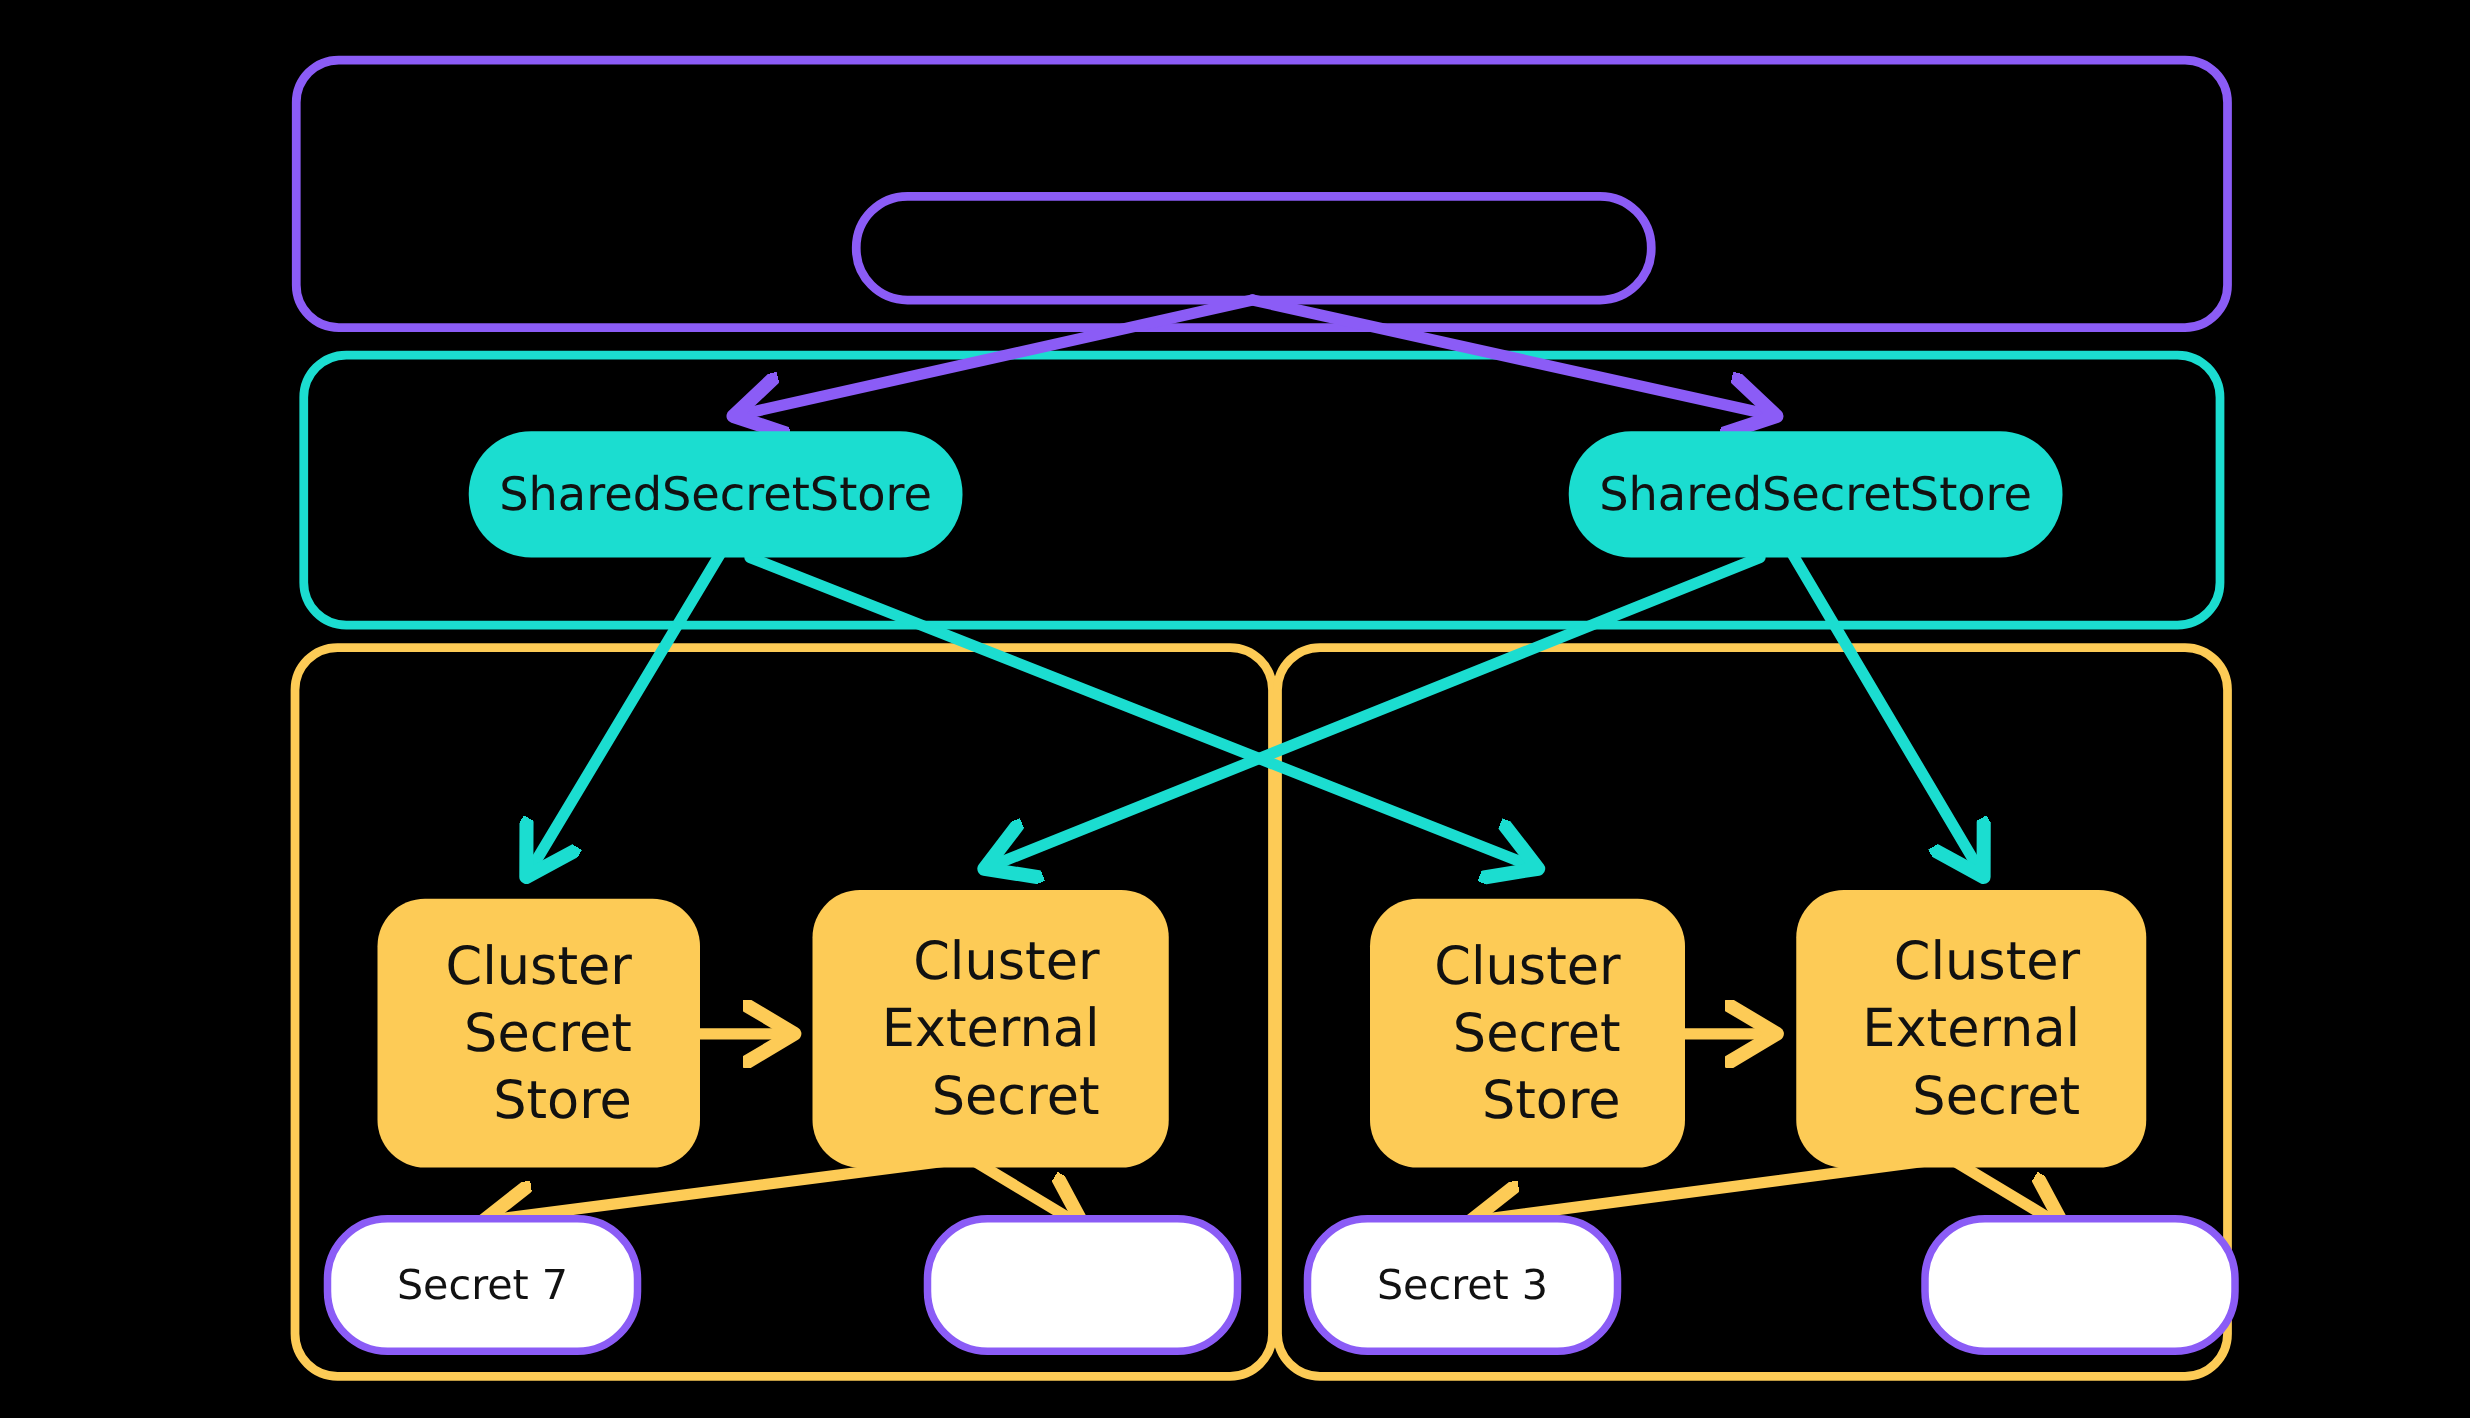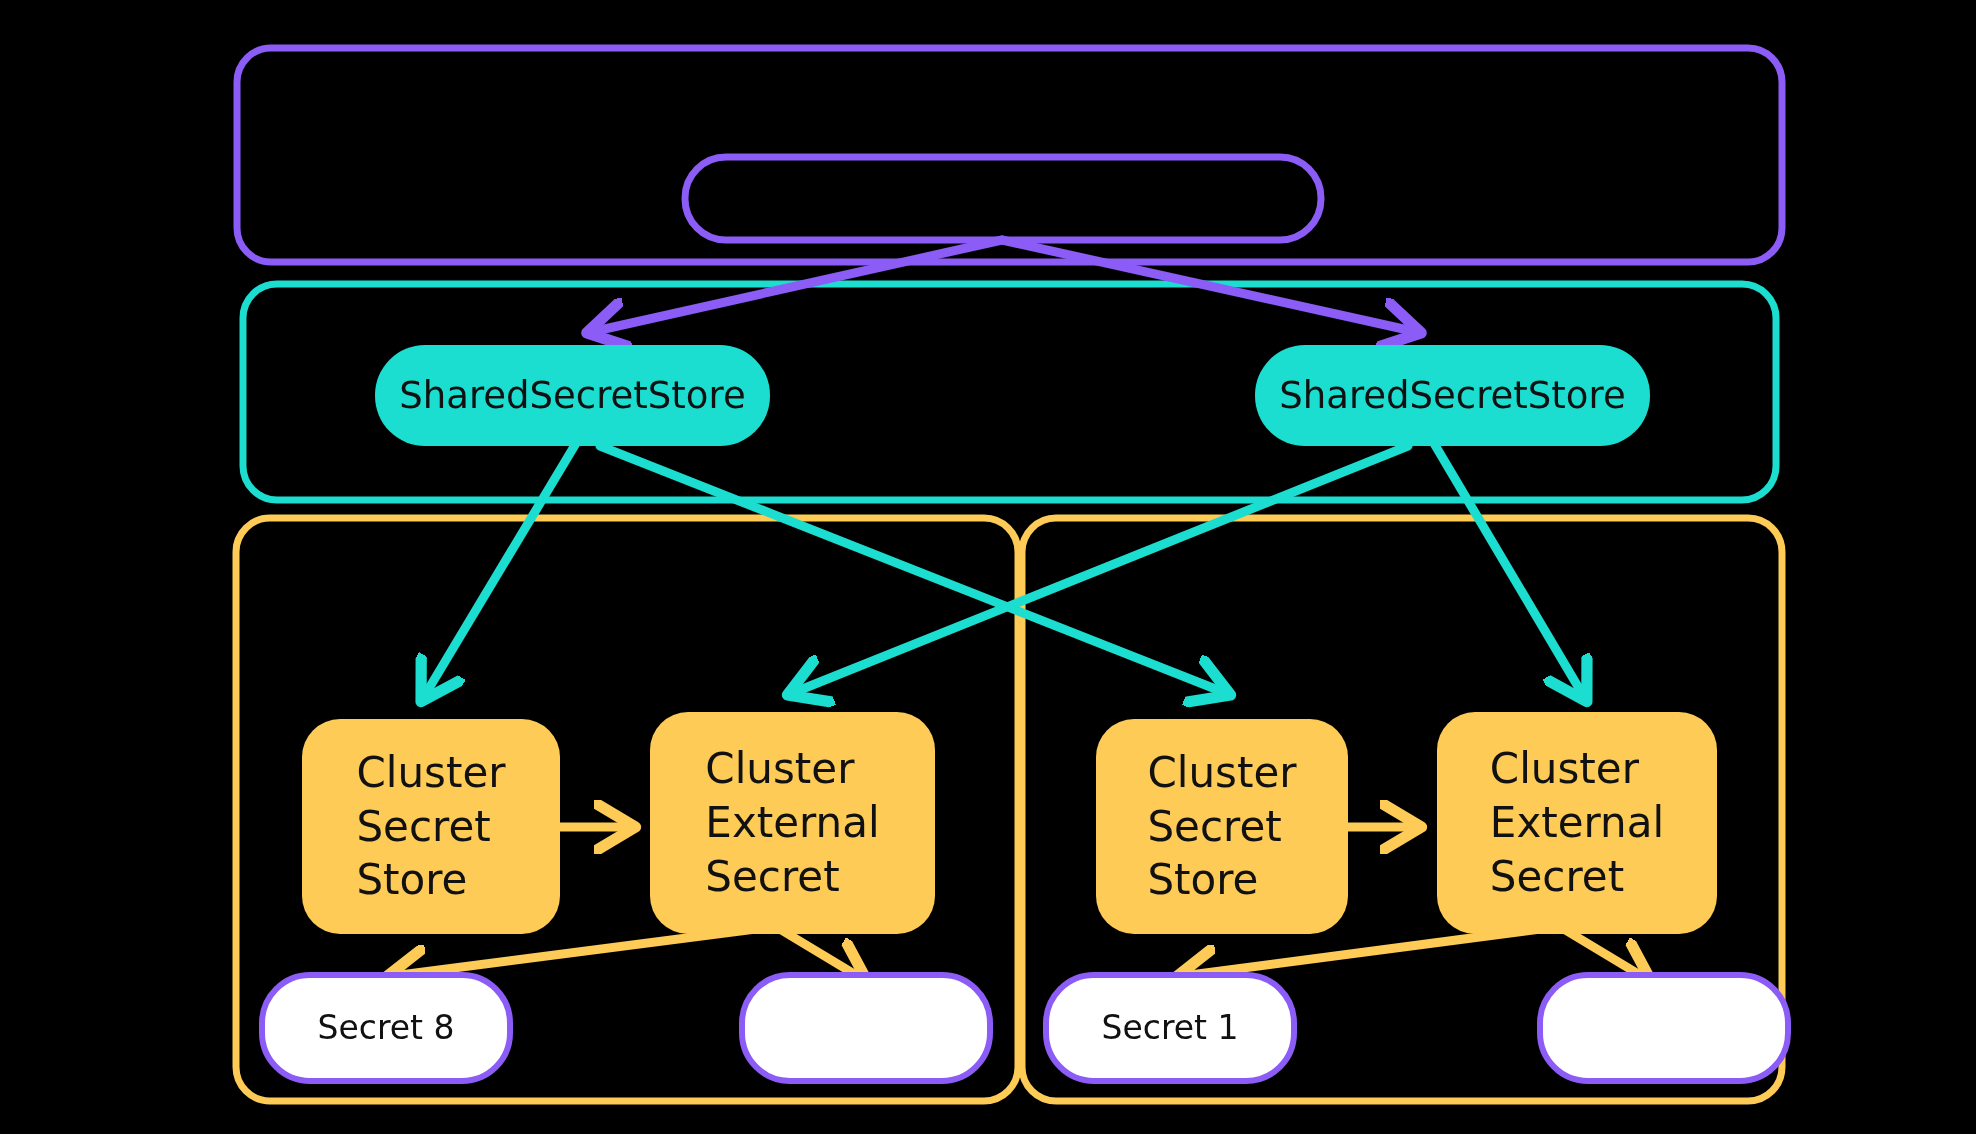--- a/index.html
+++ b/index.html
@@ -7,21 +7,21 @@
   body{
     font-family:"DejaVu Sans","Liberation Sans",sans-serif;
     width:1976px;height:1134px;overflow:hidden;position:relative;
   }
   #stage{position:absolute;left:0;top:0;width:1976px;height:1134px;background:#000000;}
   #svgroot{position:absolute;left:0;top:0;width:1976px;height:1134px;}
 
   .node-label{
     position:absolute;
     display:flex;align-items:center;justify-content:center;
-    text-align:left;
+    text-align:right;
     color:#111111;
     pointer-events:none;
     line-height:1.28;
     white-space:pre-line;
   }
   .lbl-shared{font-size:37px;}
   .lbl-cluster{font-size:42px;}
   .lbl-secret{font-size:33px;}
 </style>
 </head>
@@ -91,16 +91,16 @@
   <div class="node-label lbl-cluster" style="left:650px;top:712px;width:285px;height:222px;">Cluster
 External
 Secret</div>
   <div class="node-label lbl-cluster" style="left:1096px;top:719px;width:252px;height:215px;">Cluster
 Secret
 Store</div>
   <div class="node-label lbl-cluster" style="left:1437px;top:712px;width:280px;height:222px;">Cluster
 External
 Secret</div>
 
-  <div class="node-label lbl-secret" style="left:262px;top:975px;width:248px;height:106px;">Secret 8</div>
-  <div class="node-label lbl-secret" style="left:1046px;top:975px;width:248px;height:106px;">Secret 1</div>
+  <div class="node-label lbl-secret" style="left:262px;top:975px;width:248px;height:106px;">Secret 7</div>
+  <div class="node-label lbl-secret" style="left:1046px;top:975px;width:248px;height:106px;">Secret 3</div>
 
 </div>
 
 </body></html>

